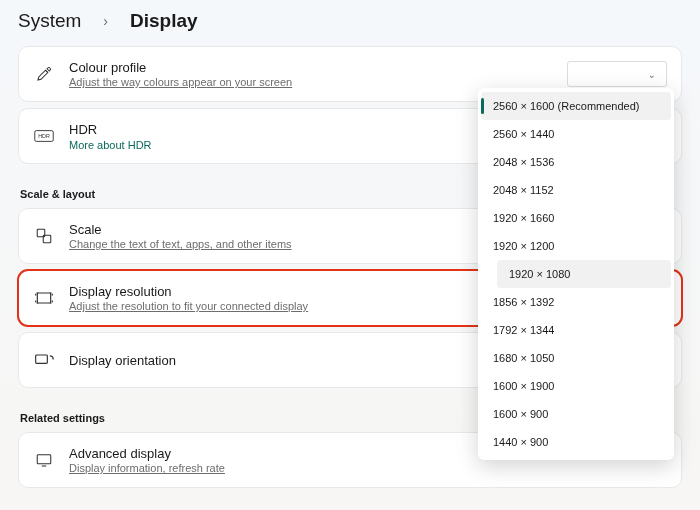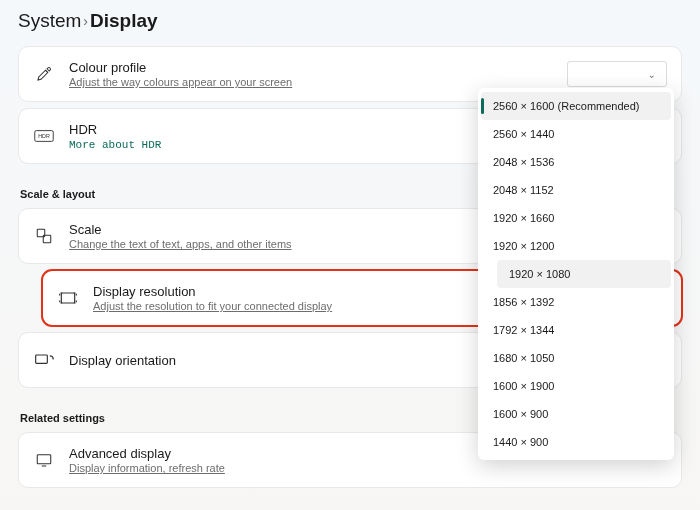--- a/index.html
+++ b/index.html
@@ -8,21 +8,21 @@
     background: linear-gradient(180deg, #f5f8fb 0%, #f7f6f4 100%);
     width: 700px;
     height: 510px;
     overflow: hidden;
     color: #1a1a1a;
     position: relative;
   }
   .breadcrumb {
     display: flex;
     align-items: center;
-    gap: 2px;
+    gap: 22px;
     padding: 10px 18px 14px;
     font-size: 19px;
   }
   .breadcrumb .parent { font-weight: 400; color: #1a1a1a; }
   .breadcrumb .chev { color: #6b6b6b; font-size: 14px; }
   .breadcrumb .current { font-weight: 700; }
   .content { padding: 0 18px; }
   .card {
     background: #fff;
     border: 1px solid #e8e8e8;
@@ -31,31 +31,31 @@
     display: flex;
     align-items: center;
     gap: 14px;
     margin-bottom: 6px;
     min-height: 56px;
   }
   .card .icon-slot { width: 22px; display: flex; justify-content: center; color: #333; }
   .card .texts { flex: 1; }
   .card .title { font-size: 13px; color: #1a1a1a; }
   .card .sub { font-size: 11px; color: #6d6d6d; margin-top: 1px; text-decoration: underline; }
-  .card .link { font-size: 11px; color: #0a6b5b; margin-top: 2px; font-family: Liberation Mono, monospace; }
+  .card .link { font-size: 11px; color: #0a6b5b; margin-top: 2px; }
   .dropdown-field {
     width: 100px; height: 26px; border: 1px solid #dcdcdc; border-radius: 3px;
     display: flex; align-items: center; justify-content: flex-end; padding-right: 10px;
   }
   .dropdown-field .chev-down { color: #787878; font-size: 10px; }
   .section-h {
     font-size: 11px; font-weight: 700; color: #1a1a1a;
     padding: 18px 2px 8px;
   }
-  .highlight-red { outline: 2px solid #e33217; outline-offset: -1px; margin-left: 24px; }
+  .highlight-red { outline: 2px solid #e33217; outline-offset: -1px; }
   .menu {
     position: absolute;
     top: 88px; left: 478px;
     width: 196px;
     background: #fff;
     border-radius: 6px;
     box-shadow: 0 6px 22px rgba(0,0,0,0.18);
     padding: 4px 3px;
     z-index: 50;
   }

